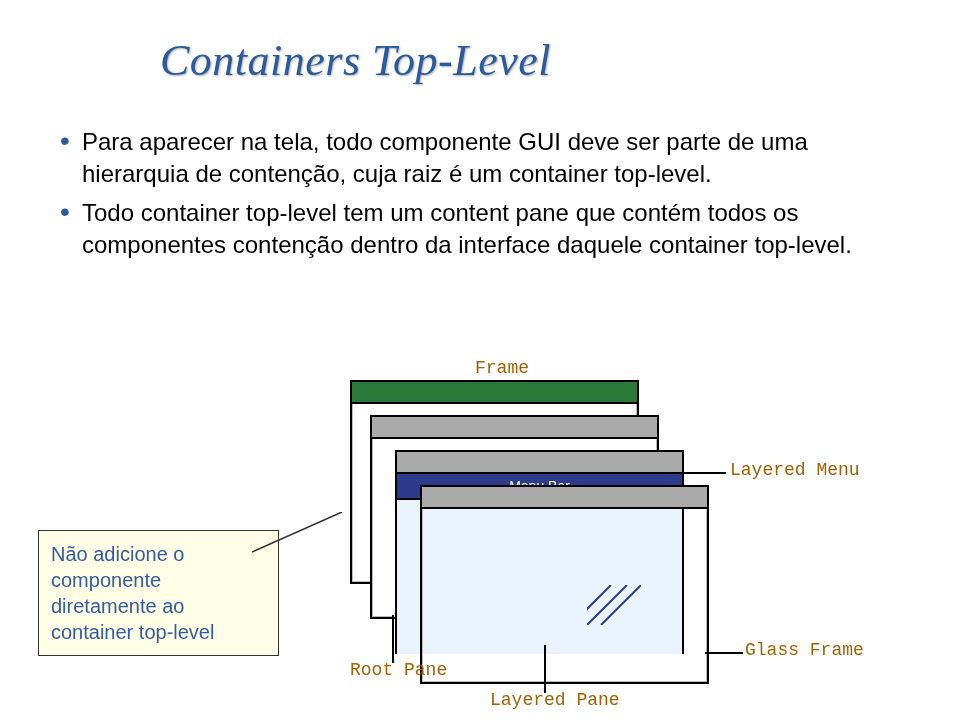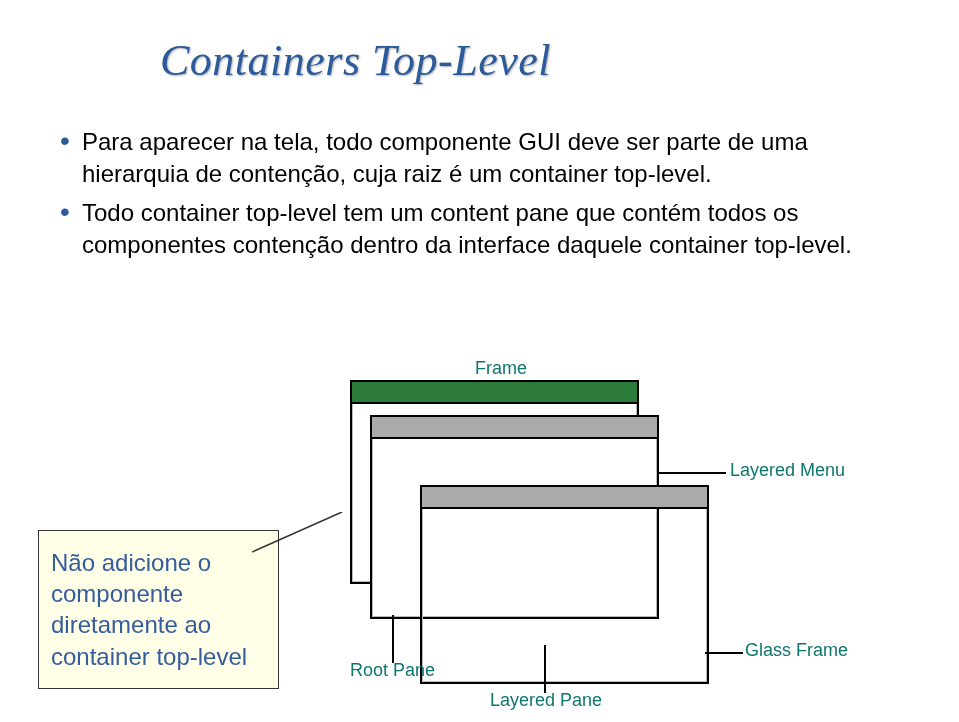--- a/index.html
+++ b/index.html
@@ -2,32 +2,32 @@
 <html><head>
 <meta charset="utf-8">
 <style>
   html,body{margin:0;padding:0;width:959px;height:722px;background:#fff;font-family:"Comic Sans MS","Segoe UI",Tahoma,sans-serif;color:#000;overflow:hidden}
   .slide{position:relative;width:923px;height:722px}
   .title{position:absolute;left:160px;top:35px;font-size:44px;color:#2b5b9a;font-weight:400;font-style:italic;letter-spacing:.5px;font-family:"Comic Sans MS",cursive;text-shadow:1px 1px 2px rgba(120,120,120,.6)}
   .bullet-region{position:absolute;left:60px;top:120px;width:840px;font-size:24px;line-height:1.35;font-family:Verdana,Arial,sans-serif}
   .bullet{display:flex;margin:6px 0}
   .bul-dot{flex:0 0 auto;width:22px;color:#2b5b9a;font-size:28px;line-height:1.1}
   .bul-text{flex:1 1 auto}
-  .callout-box{position:absolute;left:38px;top:530px;width:215px;border:1px solid #333;background:#ffffe8;padding:16px 12px;font-size:24px;line-height:1.3;font-family:Verdana,Arial,sans-serif;color:#355c9d}
+  .callout-box{position:absolute;left:38px;top:530px;width:215px;border:1px solid #333;background:#ffffe8;padding:10px 12px;font-size:20px;line-height:1.3;font-family:Verdana,Arial,sans-serif;color:#355c9d}
   .callout-leader{position:absolute;left:252px;top:512px;width:140px;height:60px;pointer-events:none}
   .diagram{position:absolute;left:300px;top:370px;width:620px;height:320px}
   .diagram *{font-family:Tahoma,Arial,sans-serif}
   .win{position:absolute;border:2px solid #000;background:#fff;box-shadow:0 0 0 1px #bbb inset}
   .win-title{height:20px;background:#2b7a3a;border-bottom:2px solid #000;display:flex;align-items:center;color:#fff;font-size:13px;padding-left:6px}
   .win-title.gray{background:#aaa}
   .menubar{height:24px;background:#2e3a8a;color:#fff;display:flex;align-items:center;justify-content:center;font-size:14px;border-bottom:2px solid #000}
   .pane-content{position:relative;background:#e9f4ff}
   .hatch{position:absolute;width:54px;height:40px}
   .hatch line{stroke:#2e3a8a;stroke-width:2}
-  .lbl{position:absolute;font-size:18px;color:#0f766e;font-family:Liberation Sans, sans-serif;white-space:nowrap}
+  .lbl{position:absolute;font-size:18px;color:#a16207;font-family:Liberation Mono, monospace;white-space:nowrap}
   .lead-line{position:absolute;background:#000;height:2px}
   .lead-line-diag{position:absolute}
 </style>
 </head>
 <body>
 
 <div class="slide">
 
   <div class="title">Containers Top-Level</div>
 
@@ -51,20 +51,31 @@
 
     <div class="win" style="left:50px;top:10px;width:285px;height:200px">
       <div class="win-title"></div>
     </div>
     <div class="lbl" style="left:175px;top:-12px">Frame</div>
 
     <div class="win" style="left:70px;top:45px;width:285px;height:200px">
       <div class="win-title gray"></div>
     </div>
 
+    <div class="win" style="left:95px;top:80px;width:285px;height:200px">
+      <div class="win-title gray"></div>
+      <div class="menubar">Menu Bar</div>
+      <div class="pane-content" style="height:154px">
+        <svg class="hatch" style="left:190px;top:85px" viewBox="0 0 54 40">
+          <line x1="0" y1="40" x2="40" y2="0"></line>
+          <line x1="14" y1="40" x2="54" y2="0"></line>
+          <line x1="-6" y1="30" x2="24" y2="0"></line>
+        </svg>
+      </div>
+    </div>
 
     <div class="win" style="left:120px;top:115px;width:285px;height:195px;background:transparent;border:2px solid #000">
       <div class="win-title gray"></div>
     </div>
 
     <div class="lbl" style="left:50px;top:290px">Root Pane</div>
     <svg class="lead-line-diag" style="left:88px;top:245px;width:10px;height:48px">
         <line x1="5" y1="0" x2="5" y2="48" stroke="#000" stroke-width="2"></line>
       </svg>
 

